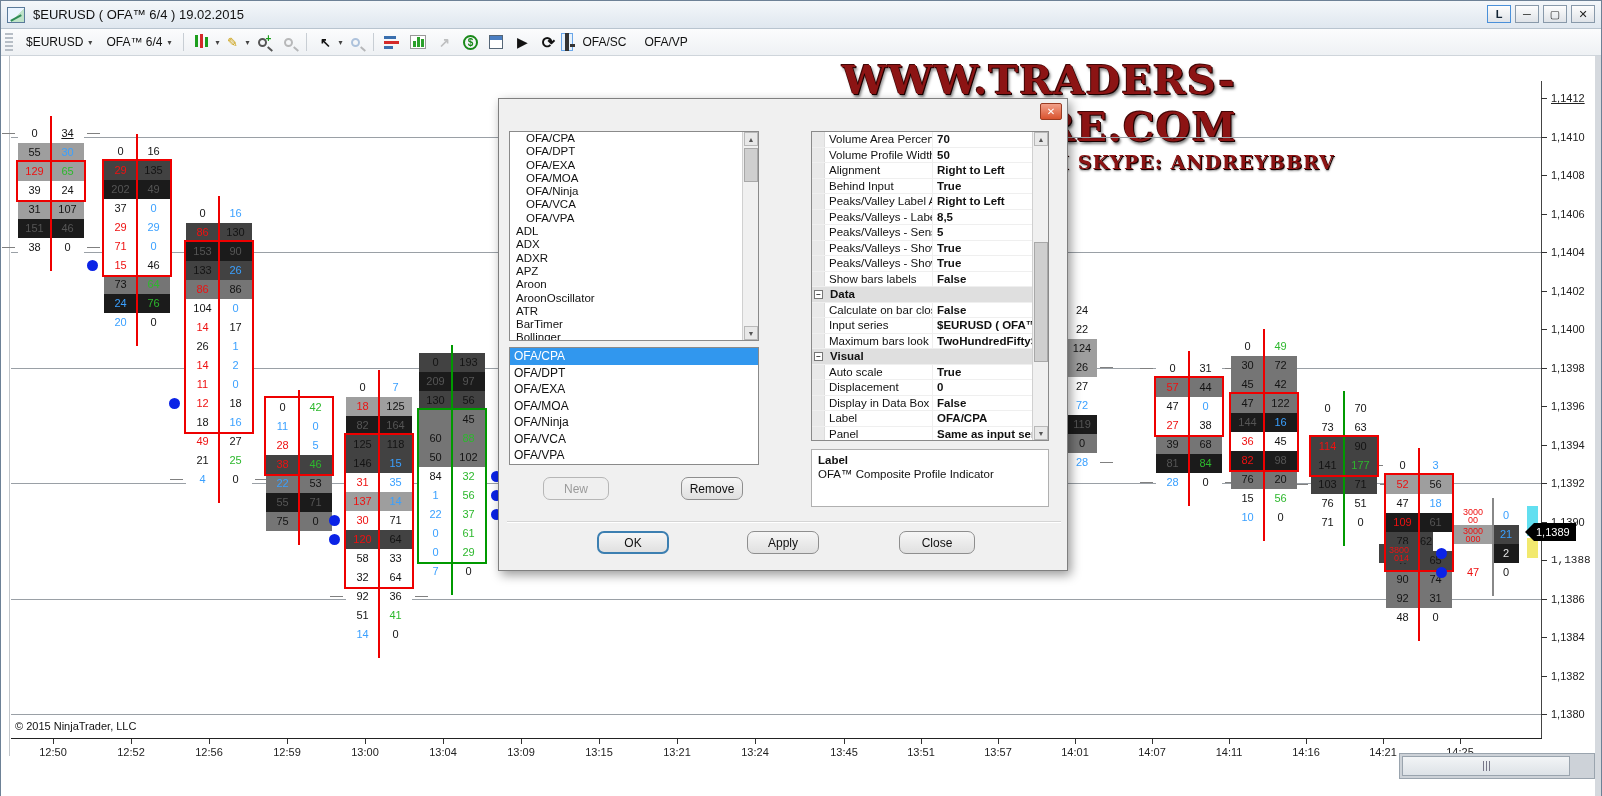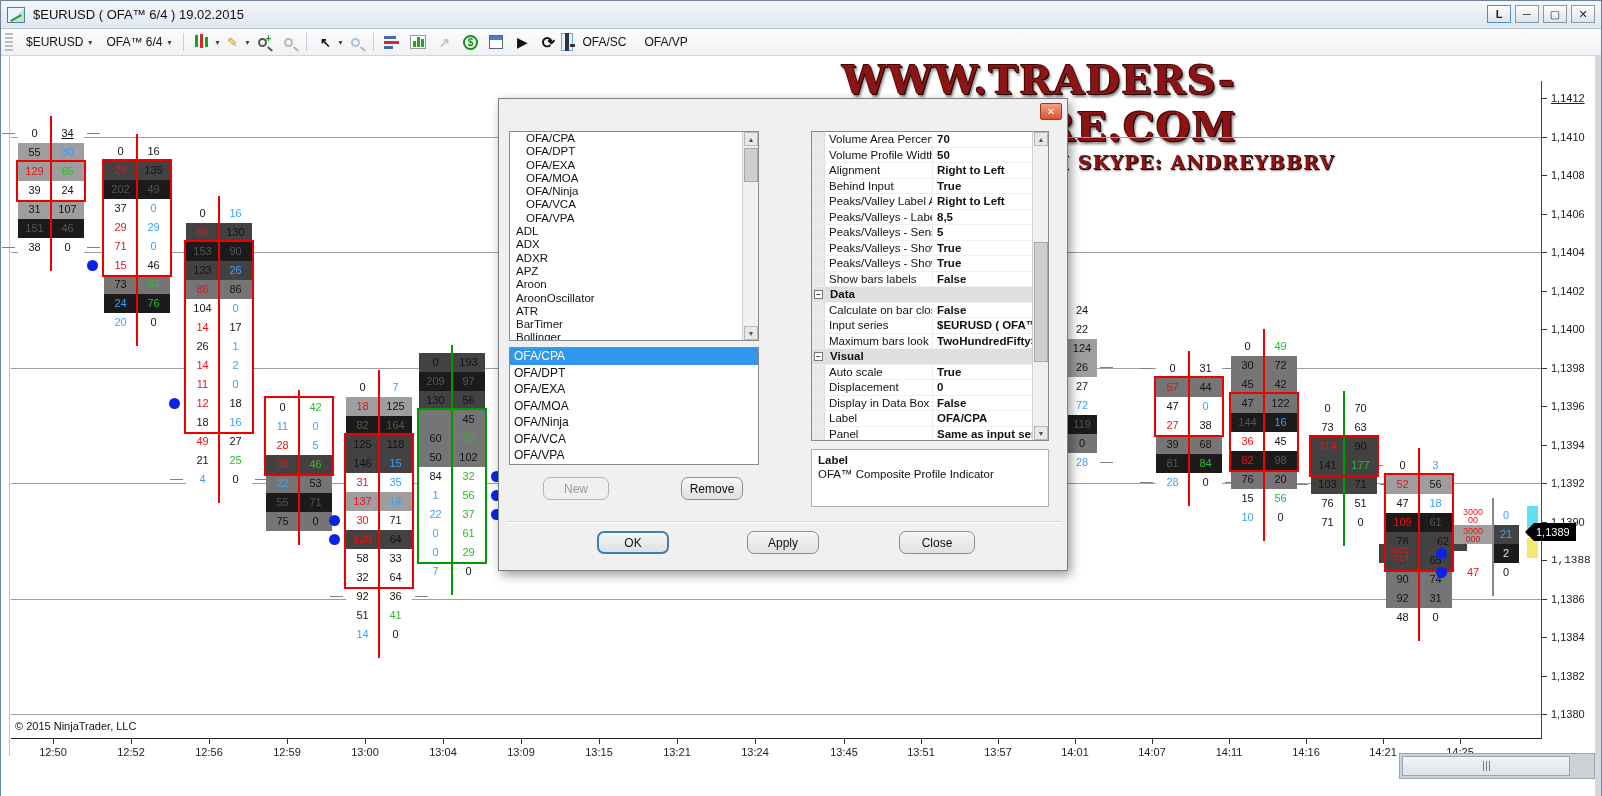--- a/index.html
+++ b/index.html
@@ -466,21 +466,21 @@
         <div class="dash" style="left: 1379px; top: 428px; width: 13px;"></div>
         <div class="cell" style="left: 1385px; top: 400px; width: 33px; height: 19px; background: rgb(255, 255, 255); color: rgb(20, 20, 20);">0</div>
         <div class="cell" style="left: 1418px; top: 400px; width: 33px; height: 19px; background: rgb(255, 255, 255); color: rgb(58, 160, 255);">3</div>
         <div class="cell" style="left: 1385px; top: 419px; width: 33px; height: 19px; background: rgb(158, 158, 158); color: rgb(238, 17, 17);">52</div>
         <div class="cell" style="left: 1418px; top: 419px; width: 33px; height: 19px; background: rgb(158, 158, 158); color: rgb(20, 20, 20);">56</div>
         <div class="cell" style="left: 1385px; top: 438px; width: 33px; height: 19px; background: rgb(255, 255, 255); color: rgb(20, 20, 20);">47</div>
         <div class="cell" style="left: 1418px; top: 438px; width: 33px; height: 19px; background: rgb(255, 255, 255); color: rgb(58, 160, 255);">18</div>
         <div class="cell" style="left: 1385px; top: 457px; width: 33px; height: 19px; background: rgb(27, 27, 27); color: rgb(238, 17, 17);">109</div>
         <div class="cell" style="left: 1418px; top: 457px; width: 33px; height: 19px; background: rgb(27, 27, 27); color: rgb(85, 85, 85);">61</div>
         <div class="cell" style="left: 1385px; top: 476px; width: 33px; height: 19px; background: rgb(66, 66, 66); color: rgb(20, 20, 20);">78</div>
-        <div class="cell" style="left: 1418px; top: 476px; width: 48px; height: 19px; background: rgb(66, 66, 66); color: rgb(20, 20, 20);">62</div>
+        <div class="cell" style="left: 1418px; top: 476px; width: 14px; height: 19px; background: rgb(66, 66, 66); color: rgb(20, 20, 20);">62</div>
         <div class="cell" style="left: 1385px; top: 495px; width: 33px; height: 19px; background: rgb(66, 66, 66); color: rgb(20, 20, 20);">47</div>
         <div class="cell" style="left: 1418px; top: 495px; width: 33px; height: 19px; background: rgb(66, 66, 66); color: rgb(20, 20, 20);">65</div>
         <div class="cell" style="left: 1385px; top: 514px; width: 33px; height: 19px; background: rgb(117, 117, 117); color: rgb(20, 20, 20);">90</div>
         <div class="cell" style="left: 1418px; top: 514px; width: 33px; height: 19px; background: rgb(117, 117, 117); color: rgb(20, 20, 20);">74</div>
         <div class="cell" style="left: 1385px; top: 533px; width: 33px; height: 19px; background: rgb(117, 117, 117); color: rgb(20, 20, 20);">92</div>
         <div class="cell" style="left: 1418px; top: 533px; width: 33px; height: 19px; background: rgb(117, 117, 117); color: rgb(20, 20, 20);">31</div>
         <div class="cell" style="left: 1385px; top: 552px; width: 33px; height: 19px; background: rgb(255, 255, 255); color: rgb(20, 20, 20);">48</div>
         <div class="cell" style="left: 1418px; top: 552px; width: 33px; height: 19px; background: rgb(255, 255, 255); color: rgb(20, 20, 20);">0</div>
         <div class="cline" style="left: 1417px; top: 392px; height: 193px; background: rgb(238, 0, 0);"></div>
         <div class="cbox" style="left: 1383px; top: 417px; width: 70px; height: 99px; border: 2px solid rgb(238, 0, 0);"></div>

